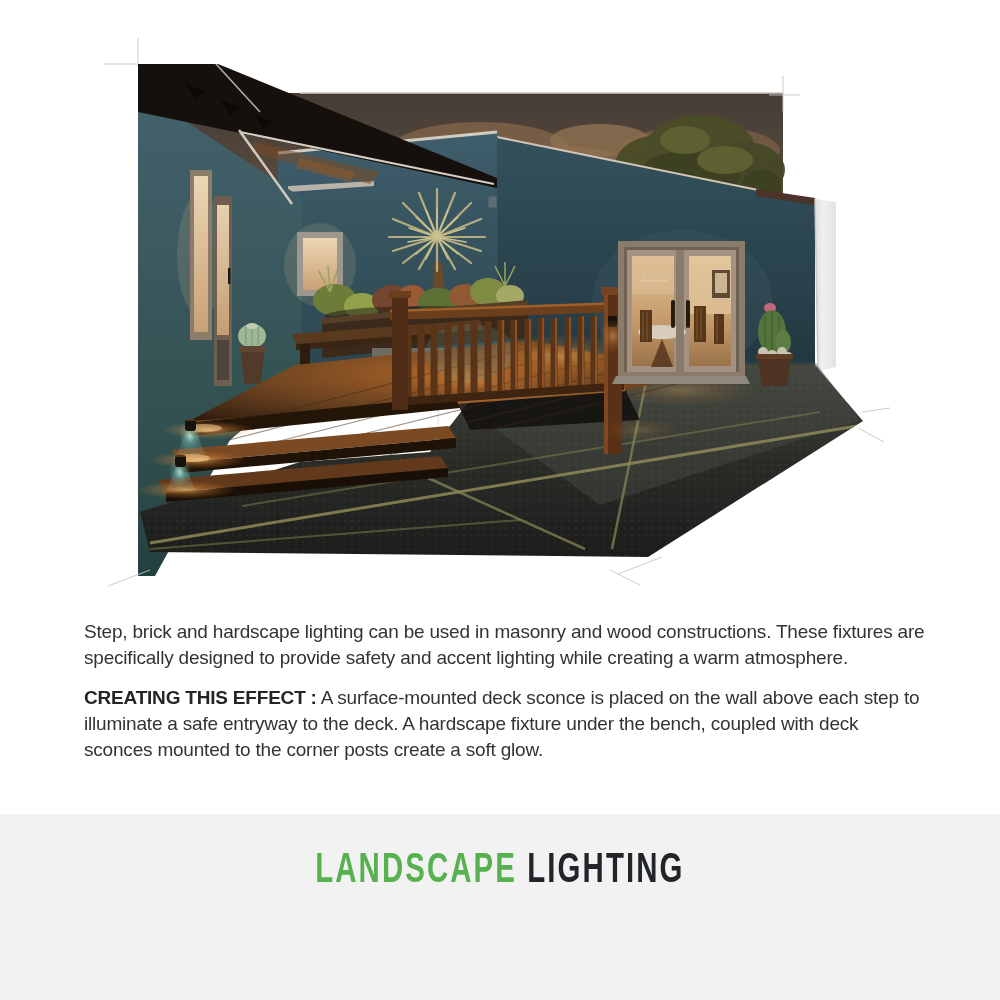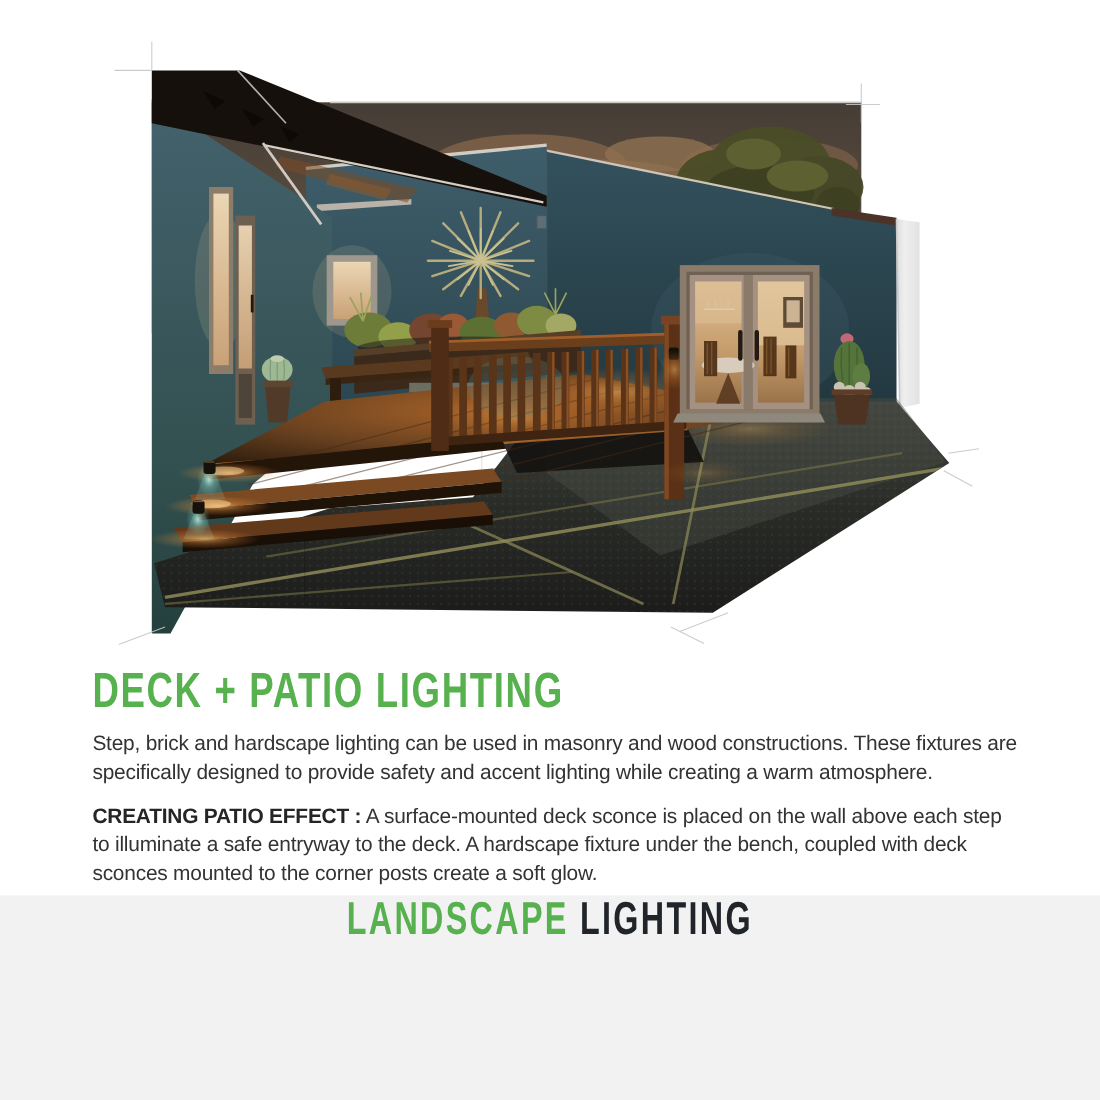--- a/index.html
+++ b/index.html
@@ -8,21 +8,21 @@
   .hero{position:absolute;left:0;top:0;width:1000px;height:600px;}
   .hero svg{display:block;}
 
   .copy{position:absolute;left:84px;top:605px;width:844px;}
   .copy h1{margin:0;font-size:45px;line-height:1.0;font-weight:bold;color:var(--accent-green,#57b14f);white-space:nowrap;}
   .cond{display:inline-block;transform:scaleX(.74);transform-origin:left center;letter-spacing:2px;}
   .copy p{margin:14px 0 0 0;font-size:19px;line-height:26px;color:var(--text-dark,#333);letter-spacing:-.2px;}
   .copy p strong{font-weight:bold;color:#252525;}
 
   .brandbar{position:absolute;left:0;top:814px;width:1000px;height:186px;background:var(--footer-bg,#f2f2f2);text-align:center;}
-  .line1{font-size:42px;font-weight:bold;line-height:1;white-space:nowrap;}
+  .line1{margin-top:33px;font-size:42px;font-weight:bold;line-height:1;white-space:nowrap;}
   .line1 .cond2{display:inline-block;transform:scaleX(.70);transform-origin:center;letter-spacing:3px;}
   .line1 .green{color:var(--accent-green,#57b14f);}
   .line1 .dark{color:#212529;}
   .line2{margin-top:5px;font-size:74px;font-weight:bold;line-height:1;color:var(--headline-dark,#17191c);white-space:nowrap;}
   .line2 .cond3{display:inline-block;transform:scaleX(.70);transform-origin:center;letter-spacing:5px;}
 </style>
 </head>
 <body>
 
 <div class="page">
@@ -314,23 +314,22 @@
         <path d="M104,64 H138 M138,38 V64"></path>
         <path d="M783,76 V112 M769,95 H800"></path>
         <path d="M862,412 L890,408 M858,428 L884,442"></path>
         <path d="M618,574 L662,557 M610,570 L640,585"></path>
         <path d="M108,586 L150,570"></path>
       </g>
     </svg>
   </div>
 
   <section class="copy">
-    <h1><span class="cond">DECK + PATIO LIGHTING</span></h1>
     <p>Step, brick and hardscape lighting can be used in masonry and wood constructions. These fixtures are specifically designed to provide safety and accent lighting while creating a warm atmosphere.</p>
-    <p><strong>CREATING PATIO EFFECT :</strong> <span>A surface-mounted deck sconce is placed on the wall above each step to illuminate a safe entryway to the deck. A hardscape fixture under the bench, coupled with deck sconces mounted to the corner posts create a soft glow.</span></p>
+    <p><strong>CREATING THIS EFFECT :</strong> <span>A surface-mounted deck sconce is placed on the wall above each step to illuminate a safe entryway to the deck. A hardscape fixture under the bench, coupled with deck sconces mounted to the corner posts create a soft glow.</span></p>
   </section>
 
   <footer class="brandbar">
     <div class="line1">
       <span class="cond2"><span class="green">LANDSCAPE</span> <span class="dark">LIGHTING</span></span>
     </div>
   </footer>
 
 </div>
 

